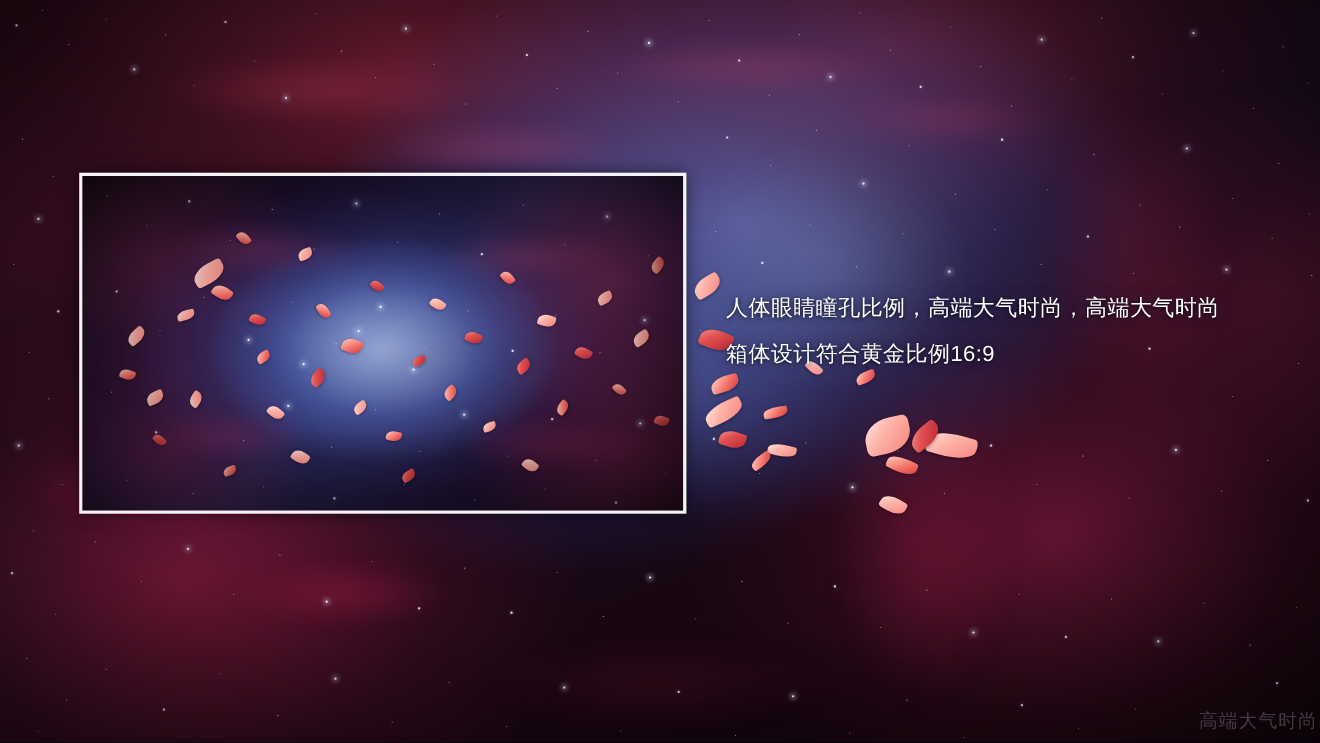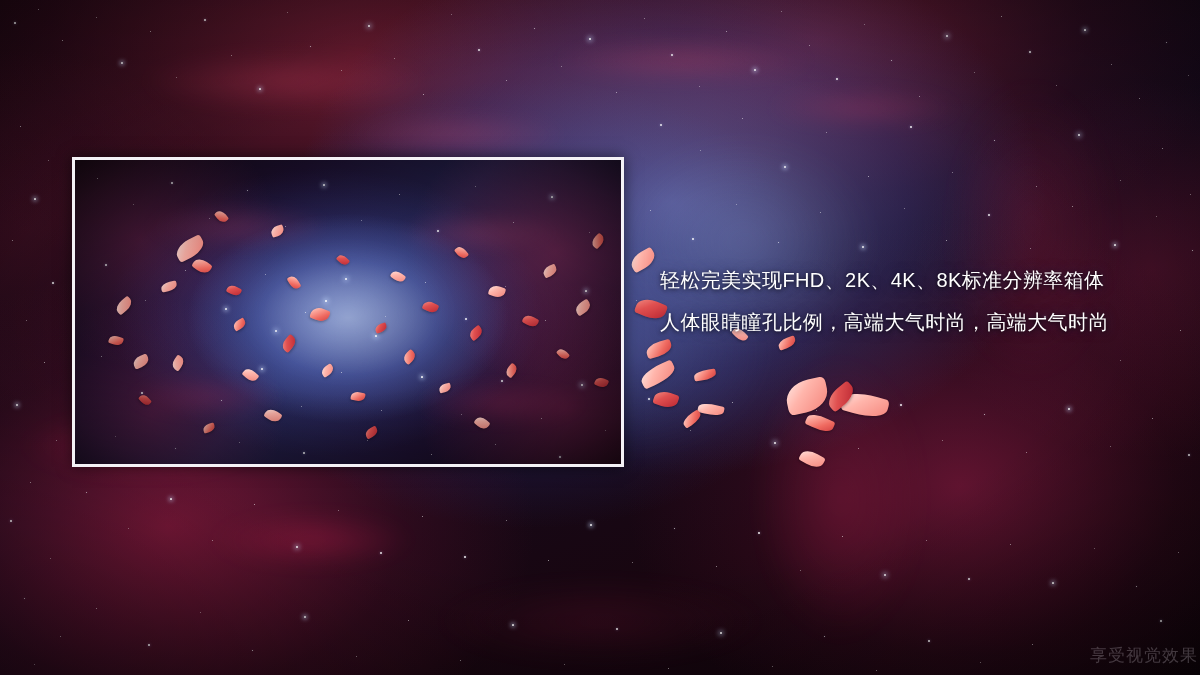--- a/index.html
+++ b/index.html
@@ -433,19 +433,19 @@
         <div class="petal" style="left: 516px; top: 76px; width: 14px; height: 10px; transform: rotate(-46deg);"></div>
         <div class="petal light" style="left: 190px; top: 250px; width: 16px; height: 11px; transform: rotate(34deg);"></div>
         <div class="petal dark" style="left: 290px; top: 268px; width: 13px; height: 9px; transform: rotate(-28deg);"></div>
         <div class="petal light" style="left: 400px; top: 258px; width: 14px; height: 10px; transform: rotate(40deg);"></div>
         <div class="petal" style="left: 128px; top: 264px; width: 12px; height: 8px; transform: rotate(-18deg);"></div>
       </div>
     <div class="pv-bg pv-vignette"></div>
   </div>
 
   <div id="body-copy">
-    <div class="body-line">轻松完美实现FHD、2K、4K、8K标准分辨率箱体</div>
     <div class="body-line">人体眼睛瞳孔比例，高端大气时尚，高端大气时尚</div>
+    <div class="body-line">箱体设计符合黄金比例16:9</div>
   </div>
 
-  <div id="watermark">享受视觉效果</div>
+  <div id="watermark">高端大气时尚</div>
 
 </div>
 
 </body></html>

